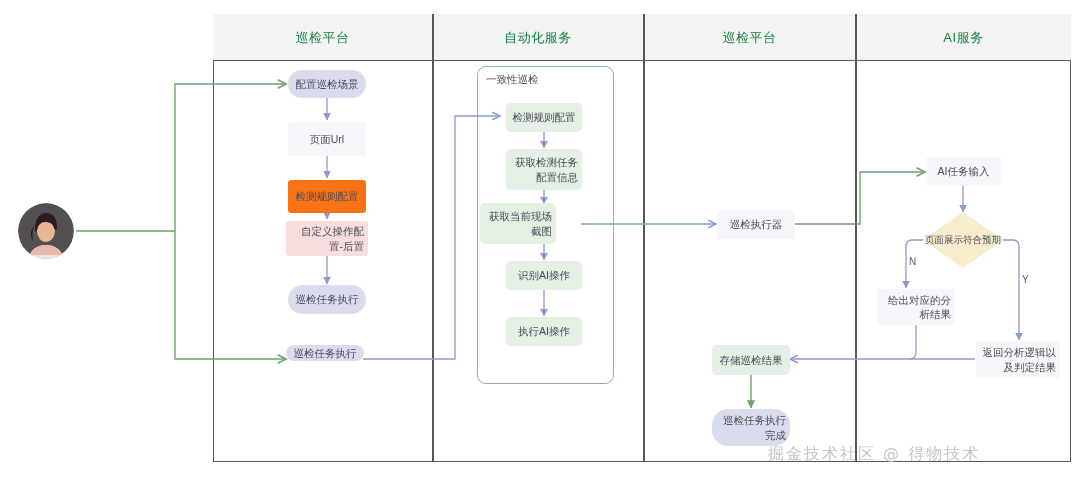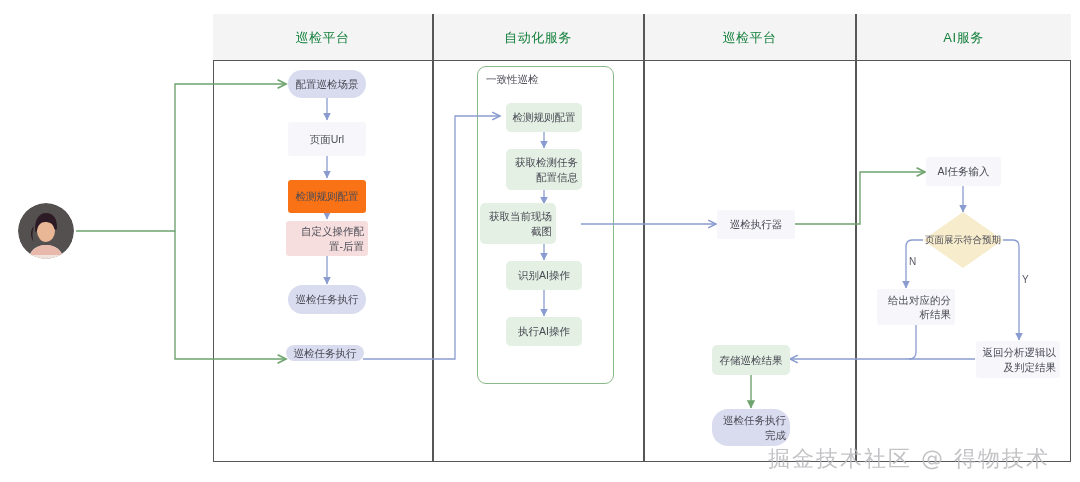--- a/index.html
+++ b/index.html
@@ -66,21 +66,21 @@
 
   
   .blabel{position:absolute;font-size:10px;color:#5a5a66;}
 
   
   .avatar{position:absolute;left:18px;top:203px;width:56px;height:56px;border-radius:50%;overflow:hidden;}
 
   
   .watermark{
     position:absolute;left:768px;top:444px;
-    font-size:22px;color:#b9b9bd;opacity:.85;
+    font-size:16px;color:#b9b9bd;opacity:.85;
     letter-spacing:2px;white-space:nowrap;
     font-family:"DejaVu Sans",sans-serif;
   }
   svg.edges{position:absolute;left:0;top:0;width:1080px;height:482px;pointer-events:none;}
 </style>
 </head>
 <body>
 
 <div id="stage">
 

